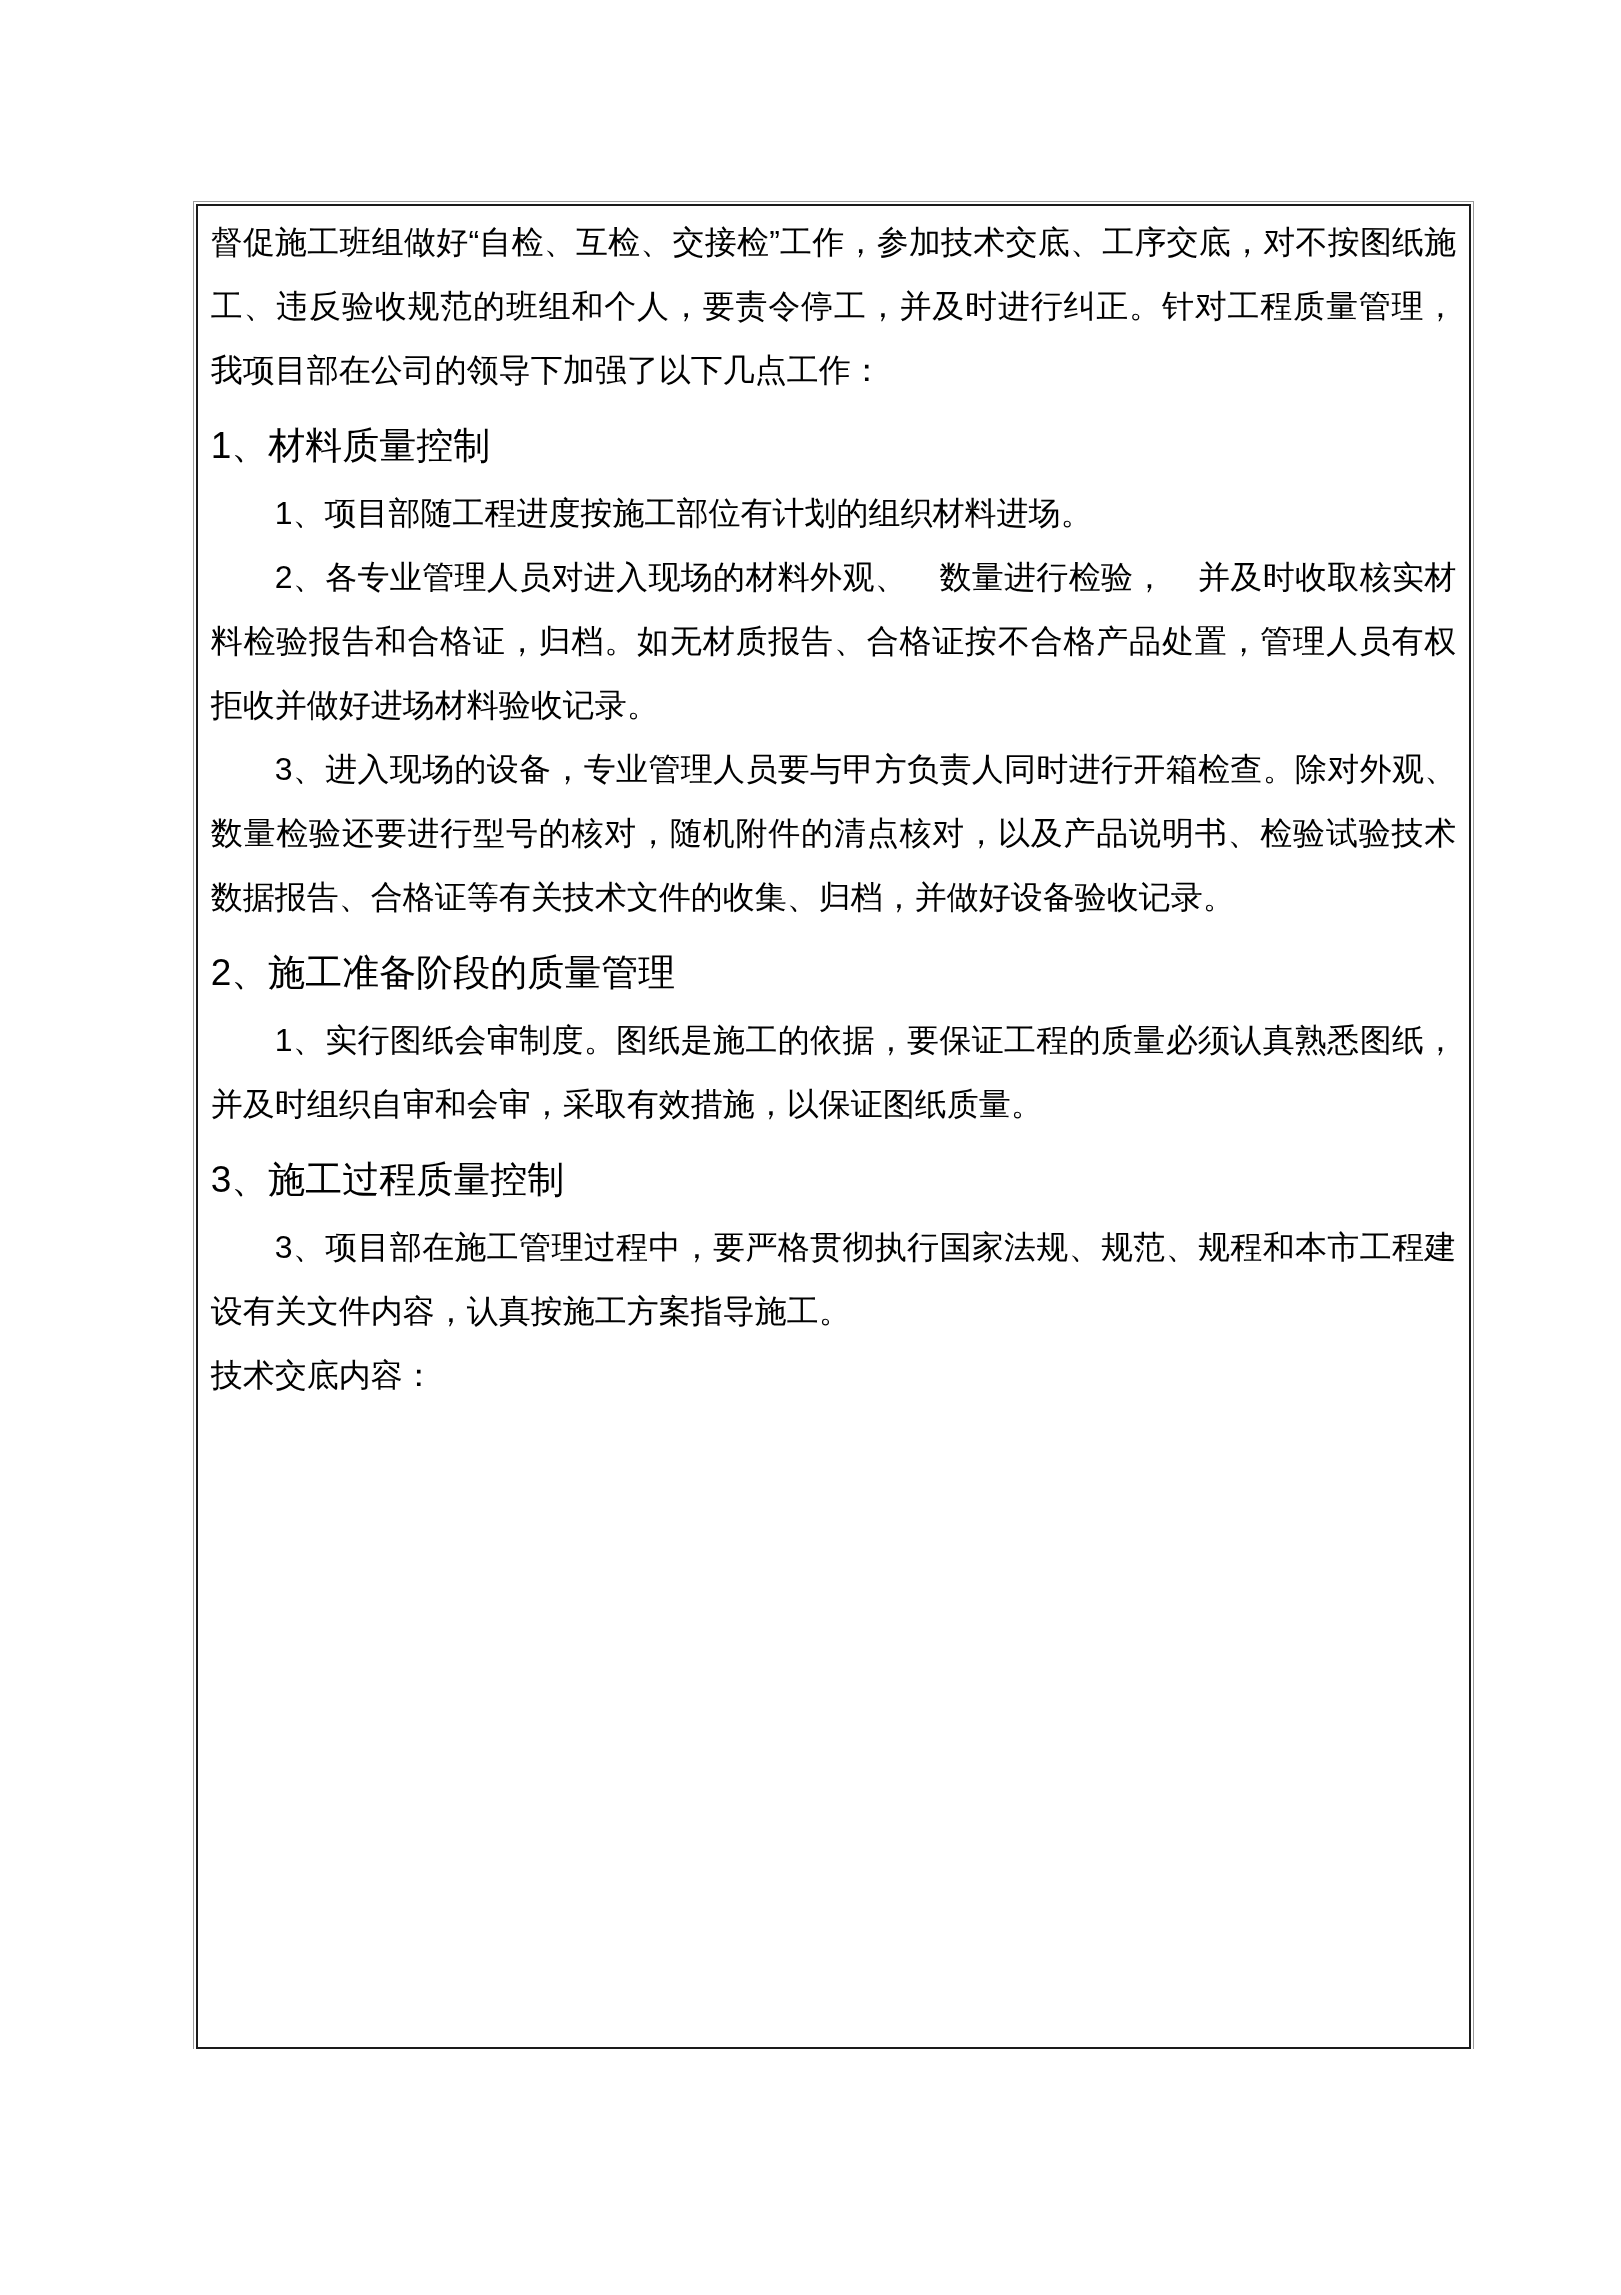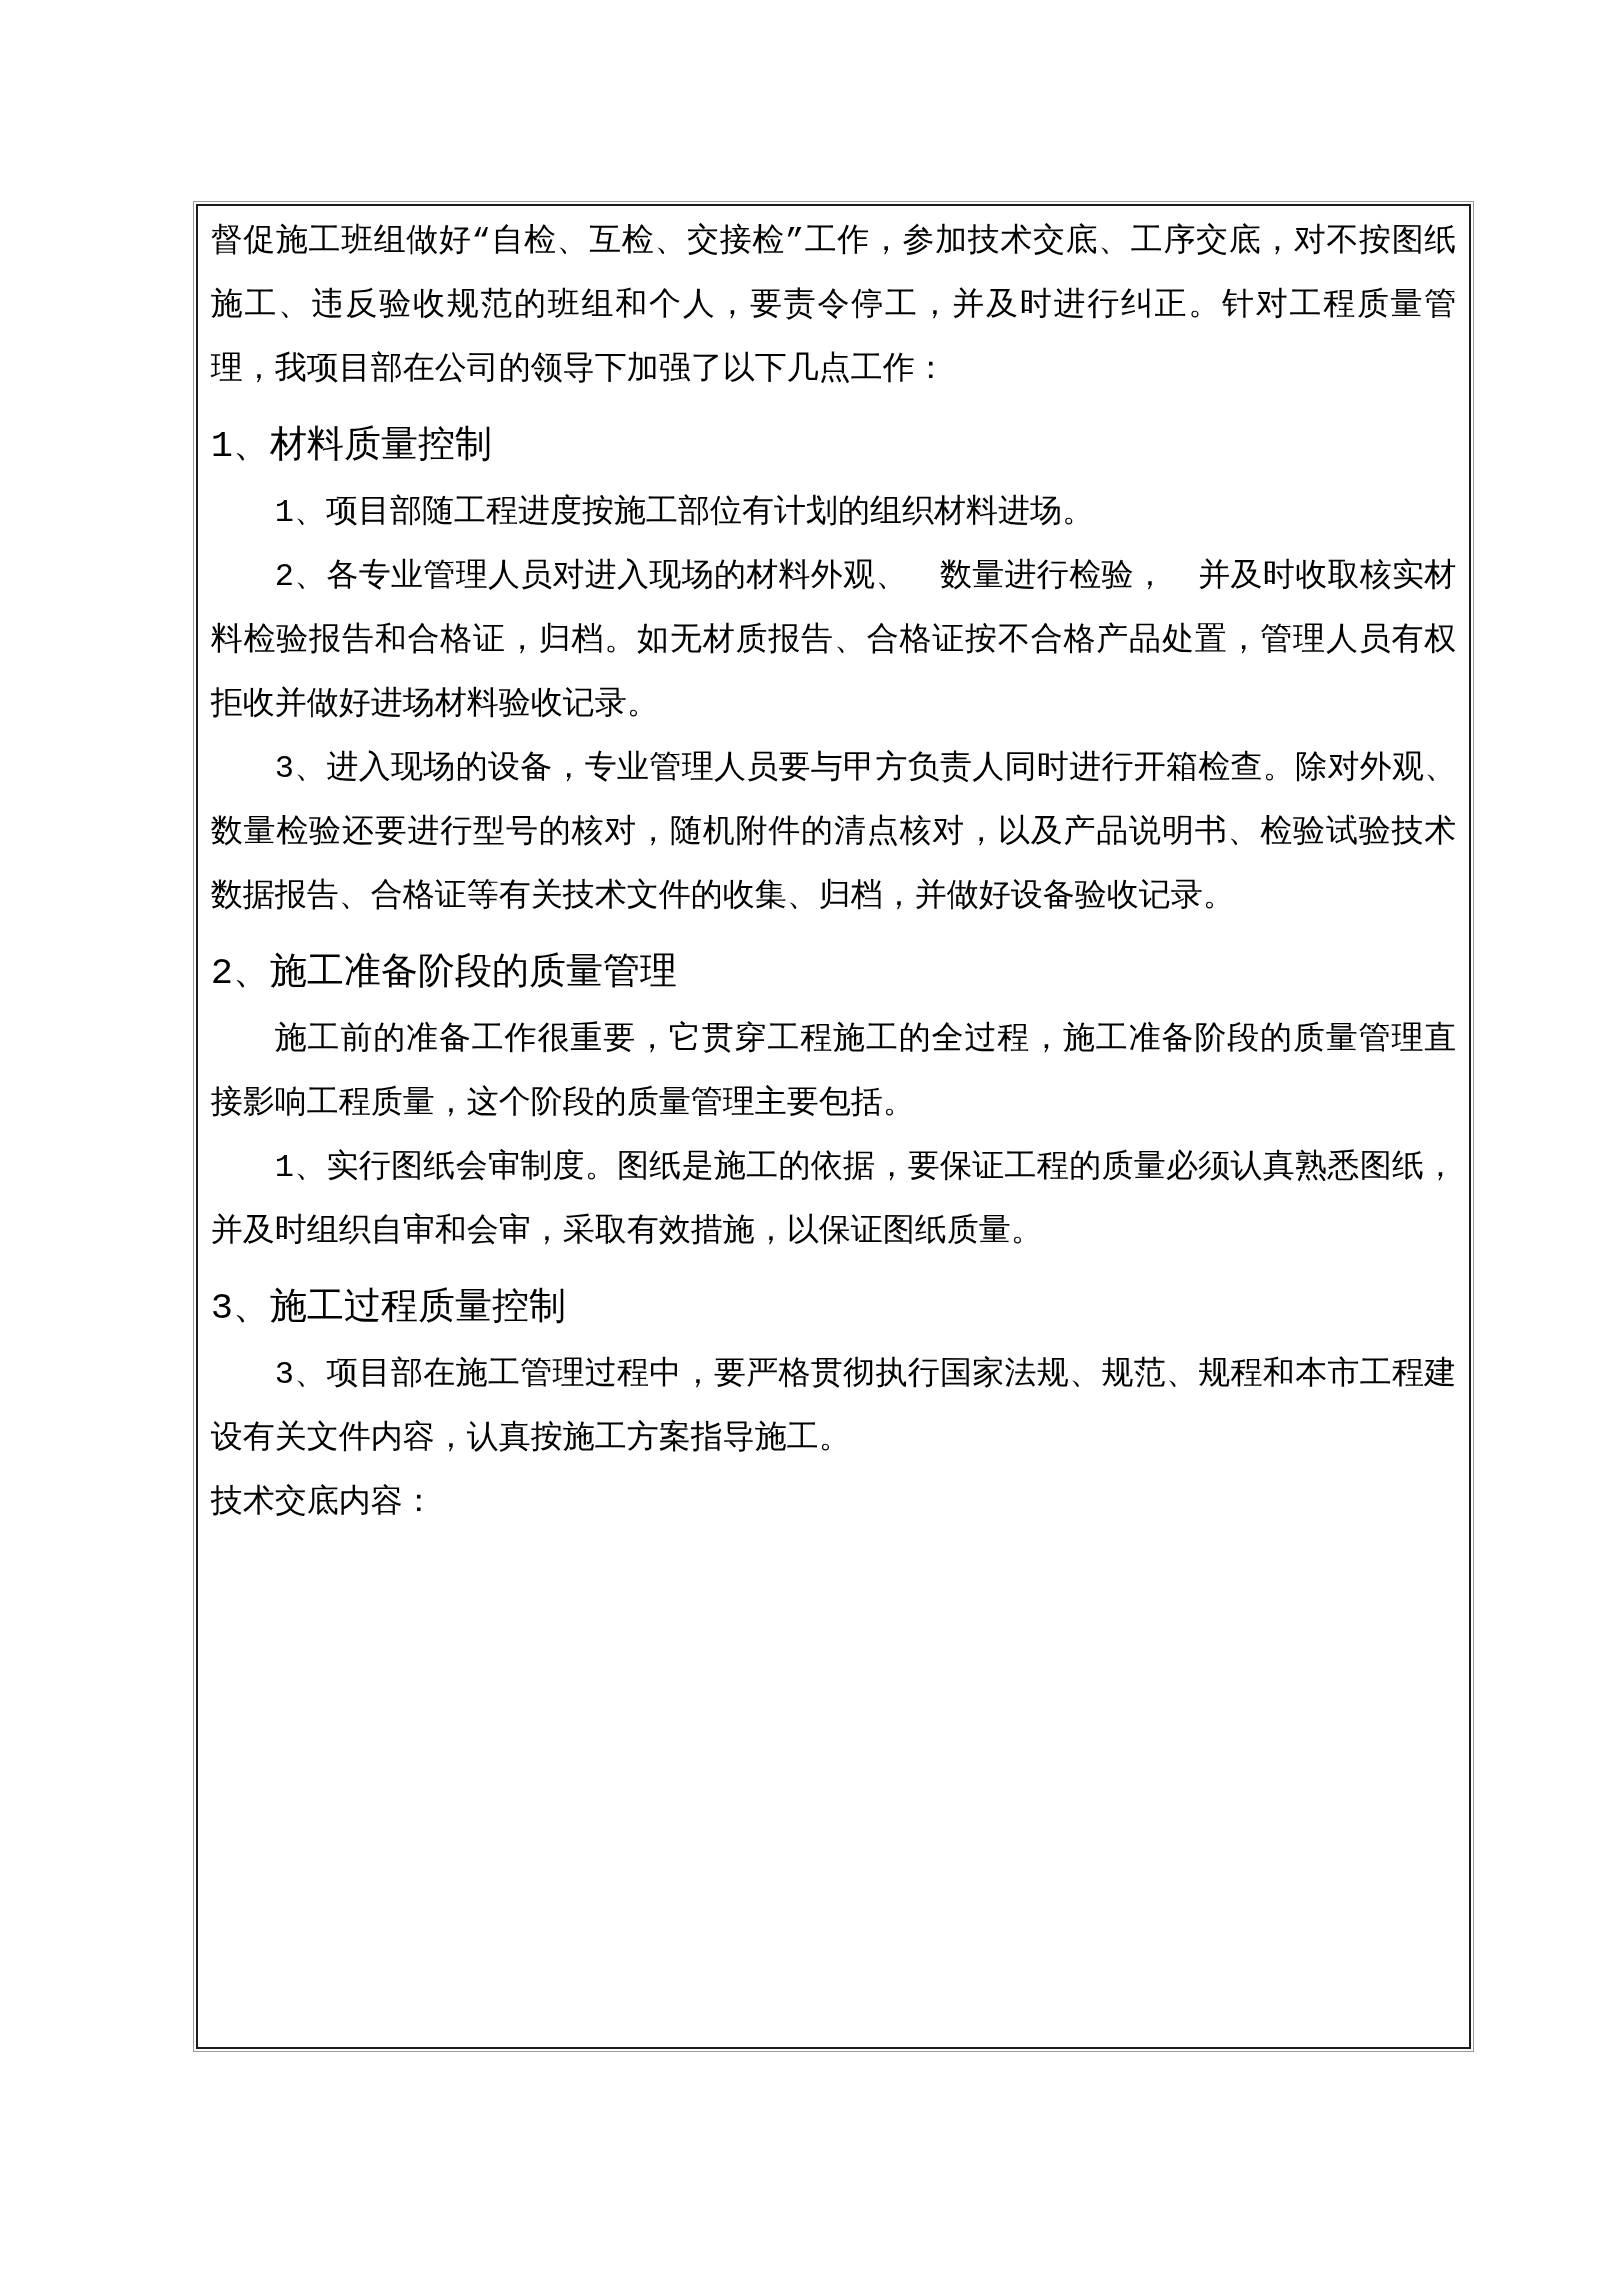--- a/index.html
+++ b/index.html
@@ -3,24 +3,24 @@
 <meta charset="utf-8">
 <style>
   html, body {
     margin: 0;
     padding: 0;
     background: #ffffff;
   }
   .page {
     position: relative;
     width: 1622px;
-    height: 2295px;
+    height: 2049px;
     background: #ffffff;
     overflow: hidden;
-    font-family: Liberation Mono, monospace;
+    font-family: Liberation Sans, sans-serif;
     color: #000000;
     border-radius: 6px;
   }
   .content-box {
     position: absolute;
     left: 196px;
     top: 204px;
     width: 1275px;
     height: 1845px;
     box-sizing: border-box;
@@ -56,20 +56,19 @@
 <body>
 
 <div class="page" style="background: rgb(255, 255, 255);">
   <div class="content-box" style="border-color: rgb(26, 26, 26); color: rgb(0, 0, 0);">
       <p class="para">督促施工班组做好“自检、互检、交接检”工作，参加技术交底、工序交底，对不按图纸施工、违反验收规范的班组和个人，要责令停工，并及时进行纠正。针对工程质量管理，我项目部在公司的领导下加强了以下几点工作：</p>
       <h2 class="heading">1、材料质量控制</h2>
       <p class="para indent">1、项目部随工程进度按施工部位有计划的组织材料进场。</p>
       <p class="para indent">2、各专业管理人员对进入现场的材料外观、　数量进行检验，　并及时收取核实材料检验报告和合格证，归档。如无材质报告、合格证按不合格产品处置，管理人员有权拒收并做好进场材料验收记录。</p>
       <p class="para indent">3、进入现场的设备，专业管理人员要与甲方负责人同时进行开箱检查。除对外观、数量检验还要进行型号的核对，随机附件的清点核对，以及产品说明书、检验试验技术数据报告、合格证等有关技术文件的收集、归档，并做好设备验收记录。</p>
       <h2 class="heading">2、施工准备阶段的质量管理</h2>
-      <p class="para indent">施工前的准备工作很重要，它贯穿工程施工的全过程，施工准备阶段的质量管理直接影响工程质量，这个阶段的质量管理主要包括。</p>
       <p class="para indent">1、实行图纸会审制度。图纸是施工的依据，要保证工程的质量必须认真熟悉图纸，并及时组织自审和会审，采取有效措施，以保证图纸质量。</p>
       <h2 class="heading">3、施工过程质量控制</h2>
       <p class="para indent">3、项目部在施工管理过程中，要严格贯彻执行国家法规、规范、规程和本市工程建设有关文件内容，认真按施工方案指导施工。</p>
       <p class="para">技术交底内容：</p>
     </div>
 </div>
 
 
 </body></html>

